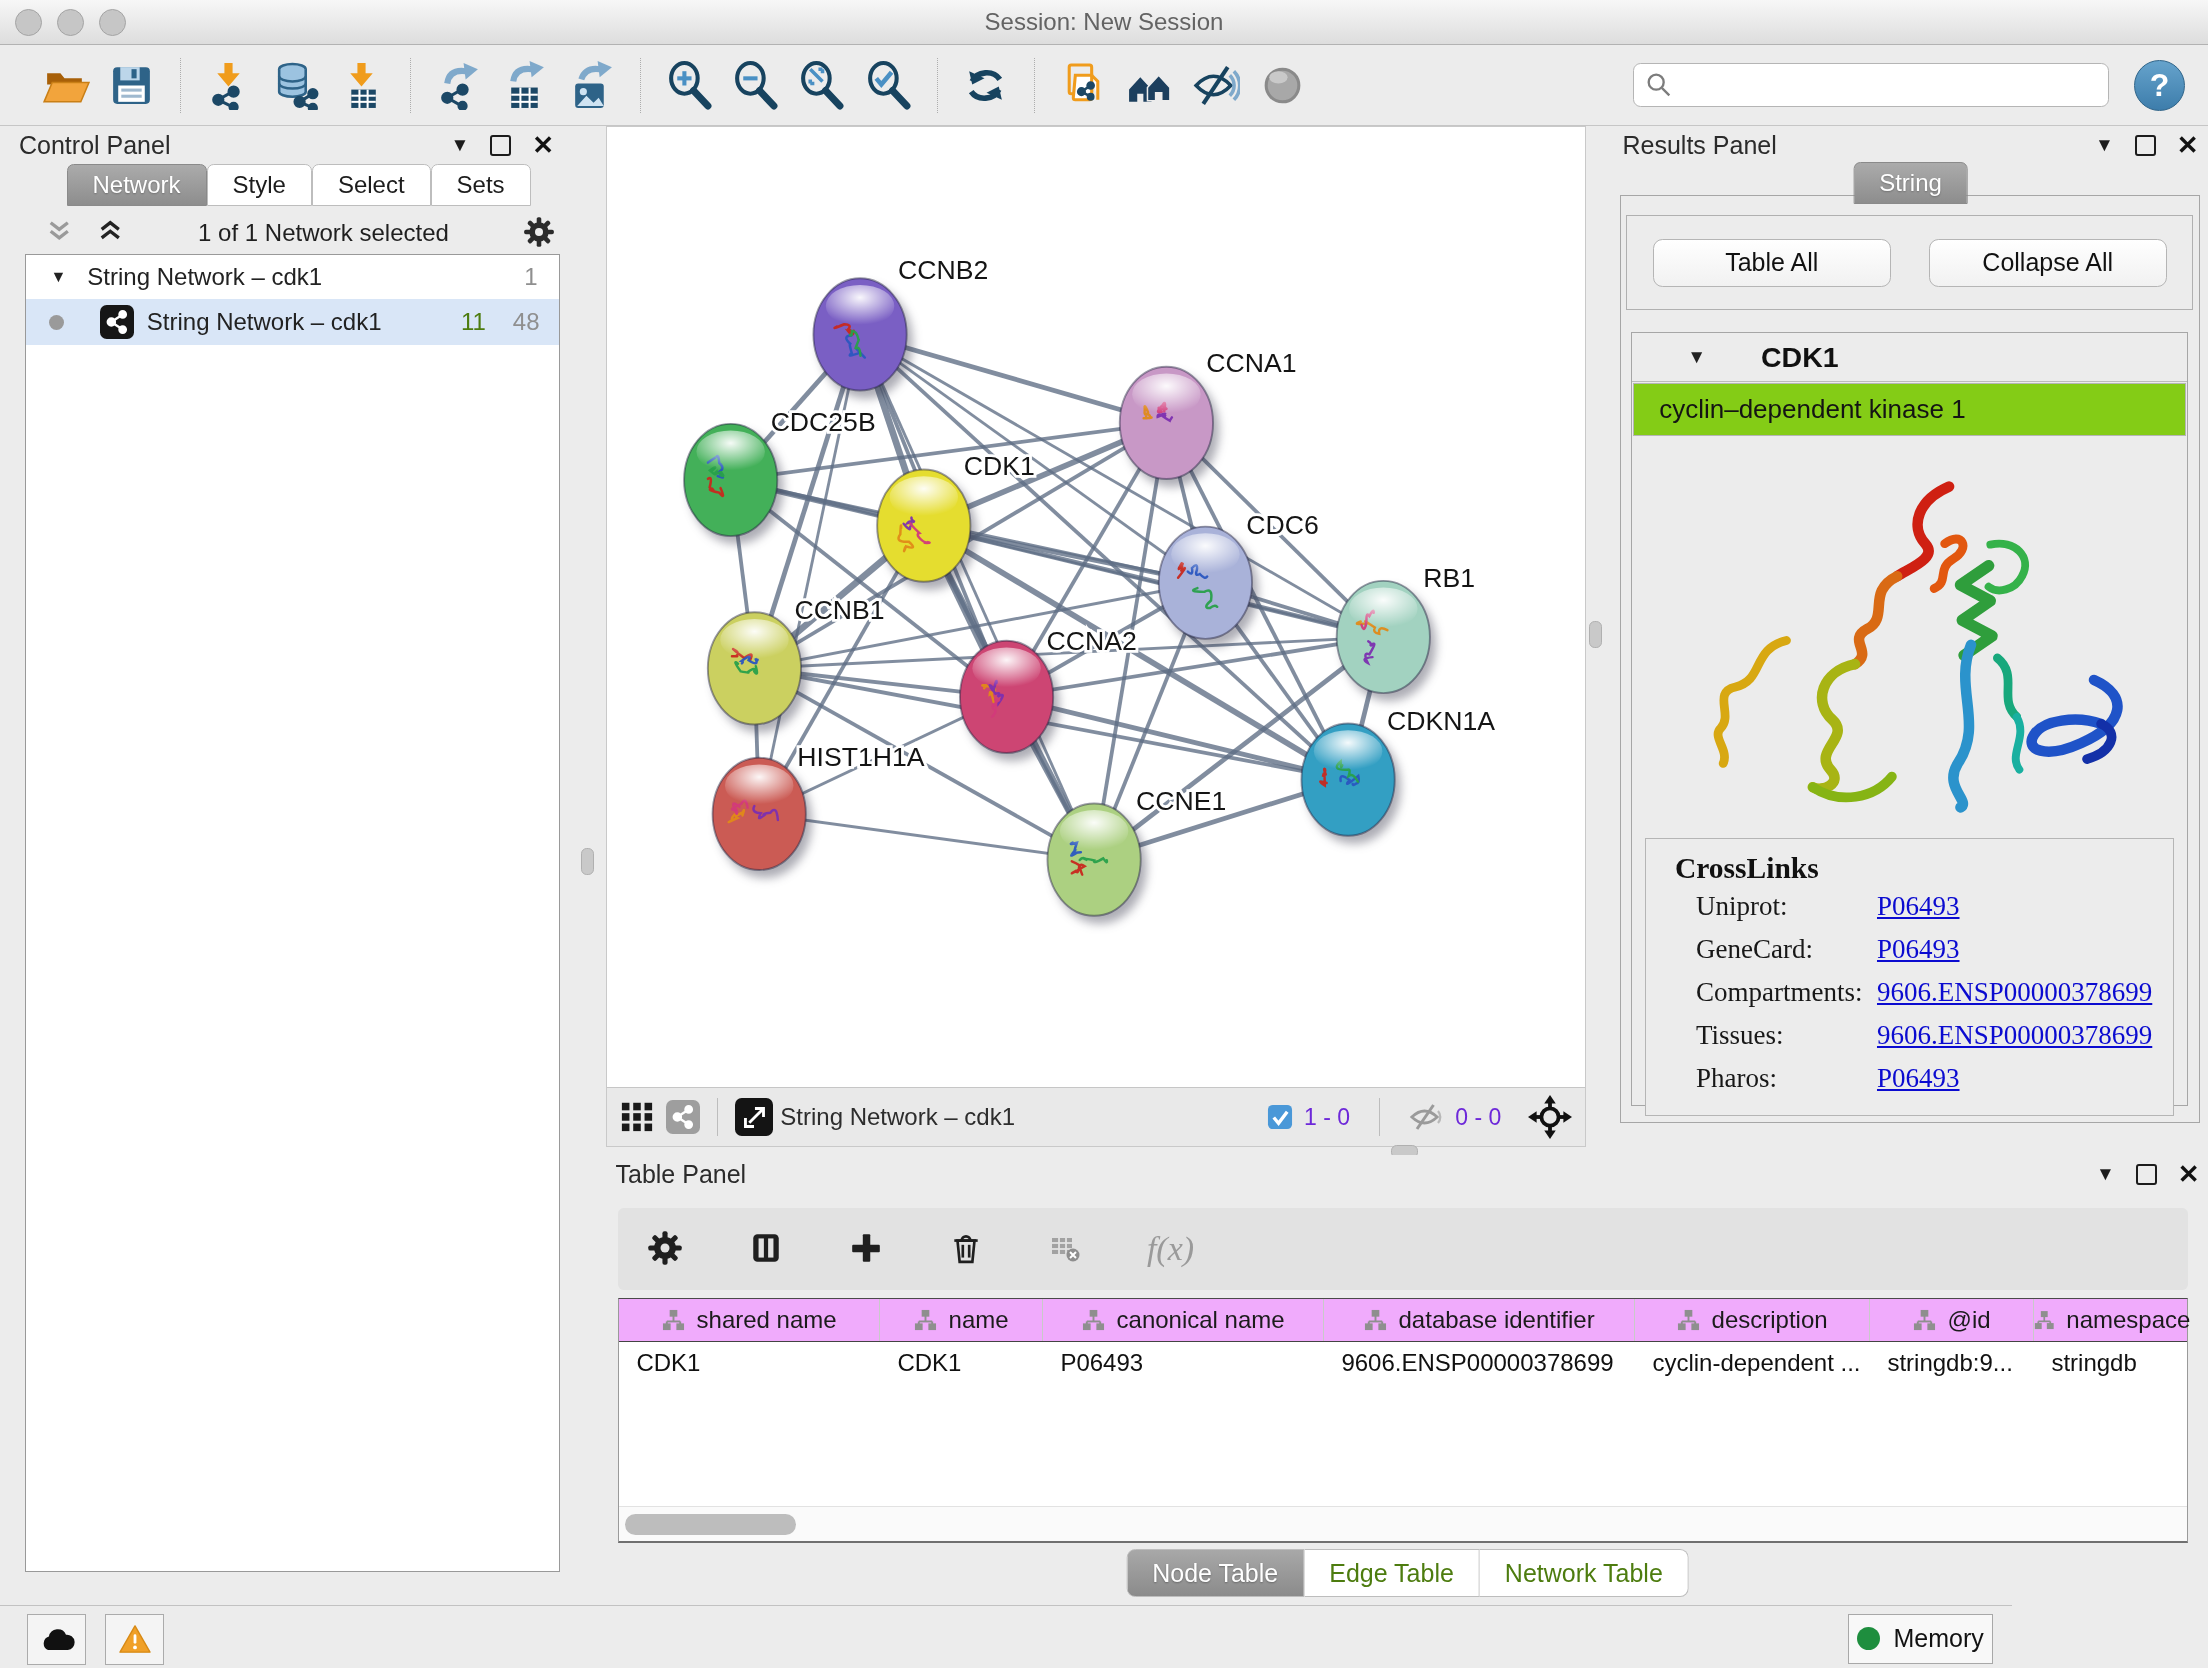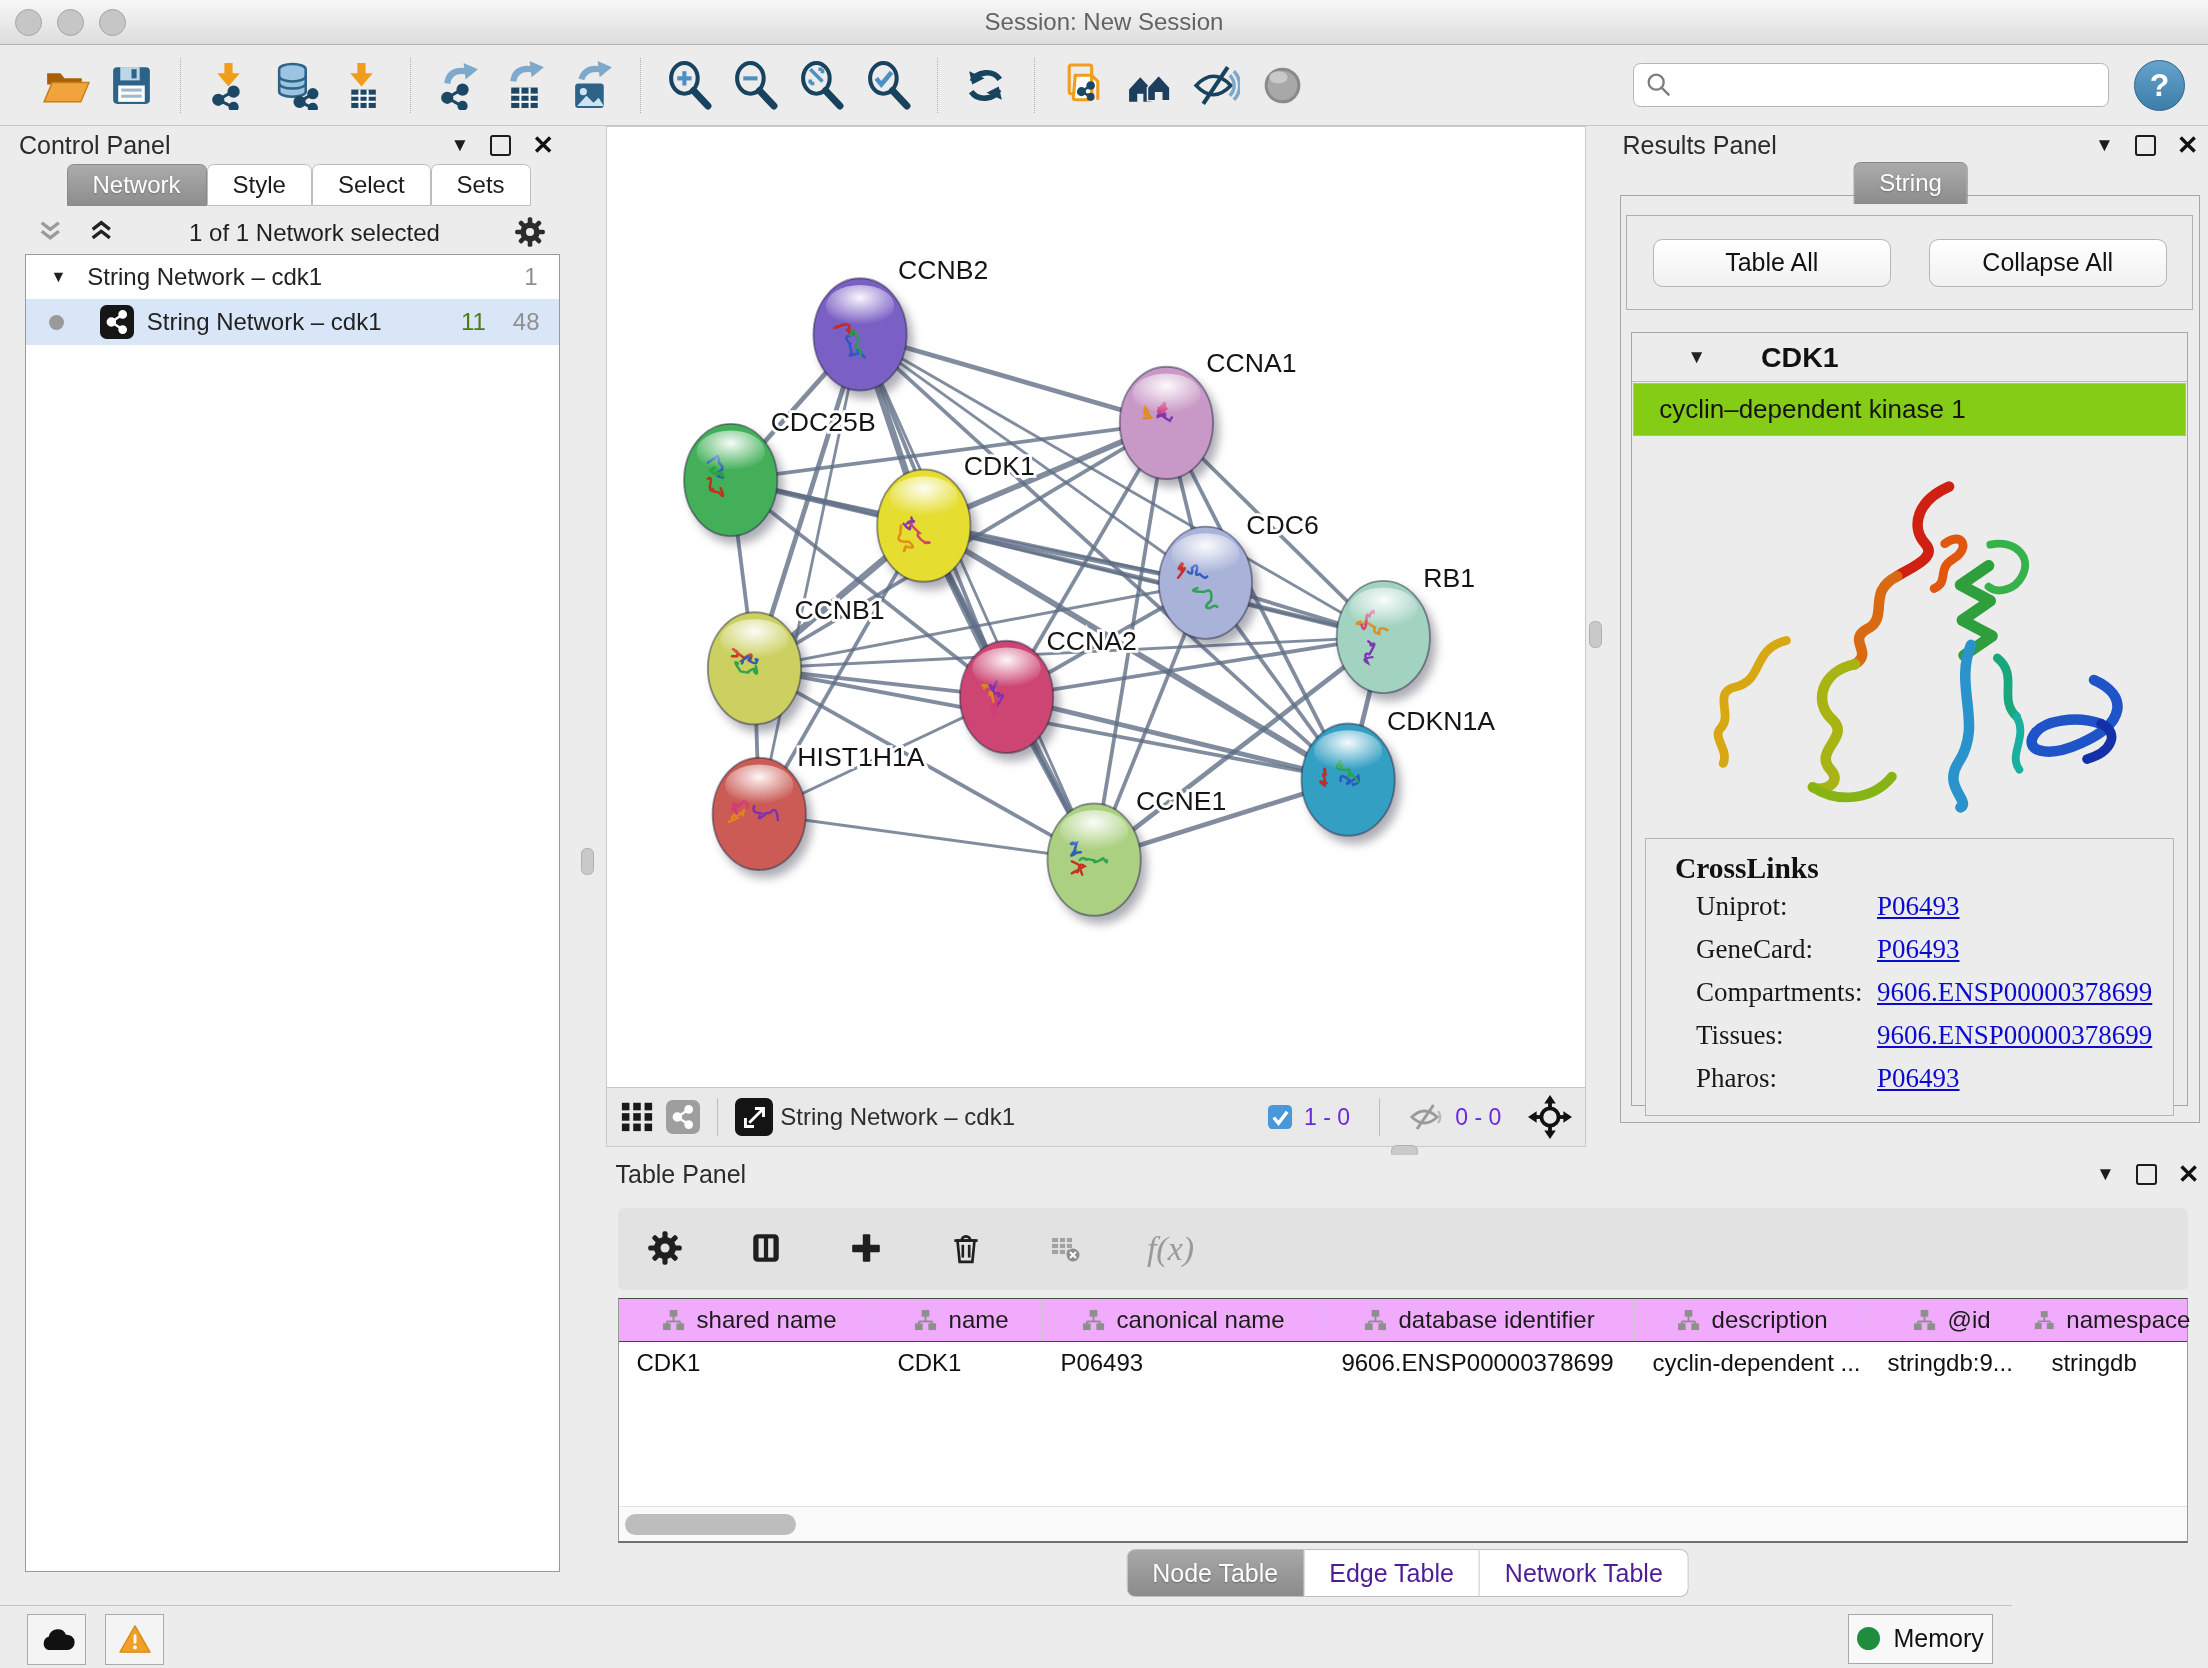--- a/index.html
+++ b/index.html
@@ -30,21 +30,21 @@
   .wc{margin-left:auto;display:flex;align-items:center;gap:21px}
   .wc .tri{font-size:19px;color:#1c1c1c}
   .wc .sq{width:17px;height:17px;border:2.4px solid #1c1c1c;border-radius:2.9px}
   .wc .xx{font-size:26px;font-weight:bold;color:#111;line-height:1}
   .tab{display:inline-flex;align-items:center;justify-content:center;background:#fff;border:1px solid #bdbdbd;
     border-radius:6.7px 6.7px 0 0;font-size:24px;padding:0 25px;height:42px;box-sizing:border-box;color:#1c1c1c}
   .tab.sel{background:linear-gradient(#ababab,#8d8d8d);color:#fff;border-color:#8a8a8a;text-shadow:0 1px 1.9px rgba(0,0,0,.25)}
   
   .control-panel{position:absolute;left:9.5px;top:126px;width:554px;height:1469px;background:#ececec}
   .cp-tabs{position:absolute;left:57px;top:38px;display:flex}
-  .cp-status{position:absolute;left:3px;top:88px;width:100%;height:38px;display:flex;align-items:center}
+  .cp-status{position:absolute;left:12px;top:88px;width:100%;height:38px;display:flex;align-items:center}
   .cp-status .chev{margin-left:23px}
   .cp-status .lbl{flex:1;text-align:center;font-size:24px;color:#1f1f1f}
   .cp-status .gear{margin-right:21px}
   .net-list{position:absolute;left:15px;top:128px;width:535px;height:1318px;background:#fff;
     border:1px solid #999;box-sizing:border-box}
   .row-collection{height:44px;display:flex;align-items:center;font-size:24px}
   .row-collection .tri{margin-left:25px;font-size:16px}
   .row-collection .nm{margin-left:21px}
   .row-collection .cnt{margin-left:auto;margin-right:21px;color:#8f8f8f}
   .row-network{height:46px;display:flex;align-items:center;background:#d9e6f7;font-size:24px}
@@ -104,21 +104,21 @@
   .th:nth-child(2),.td:nth-child(2){width:163px}
   .th:nth-child(3),.td:nth-child(3){width:281px}
   .th:nth-child(4),.td:nth-child(4){width:311px}
   .th:nth-child(5),.td:nth-child(5){width:235px}
   .th:nth-child(6),.td:nth-child(6){width:164px}
   .th:nth-child(7),.td:nth-child(7){width:156px;border-right:none}
   .hscroll{position:absolute;left:0;right:0;bottom:0;height:34px;background:#fafafa;border-top:1px solid #e2e2e2}
   .hthumb{position:absolute;left:5.7px;top:6.7px;width:171px;height:21px;border-radius:10.5px;background:#bdbdbd}
   .tp-tabs{position:absolute;left:50%;transform:translateX(-50%);top:394px;display:flex}
   .seg{height:46px;display:flex;align-items:center;justify-content:center;padding:0 25px;font-size:25px;
-    background:#fff;border:1px solid #bdbdbd;border-left:none;color:#4c1d95}
+    background:#fff;border:1px solid #bdbdbd;border-left:none;color:#4d7c0f}
   .seg:first-child{border-left:1px solid #bdbdbd;border-radius:8.6px 0 0 8.6px}
   .seg:last-child{border-radius:0 8.6px 8.6px 0}
   .seg.sel{background:linear-gradient(#a8a8a8,#8b8b8b);color:#fff;text-shadow:0 1px 1.9px rgba(0,0,0,.3)}
   
   .statusbar{position:absolute;left:0;top:1605px;width:2012px;height:63px;background:#ececec;border-top:1px solid #c2c2c2}
   .sb-btn{position:absolute;width:57px;height:49px;top:7.6px;background:#f4f4f4;border:1px solid #ababab;
     display:flex;align-items:center;justify-content:center}
   .memory{position:absolute;right:19px;top:7.6px;width:143px;height:48px;background:#f8f8f8;border:1px solid #a8a8a8;
     display:flex;align-items:center;justify-content:center;gap:13.3px;font-size:25px;color:#111}
   .memdot{width:23px;height:23px;border-radius:50%;background:#1e8e3e}

